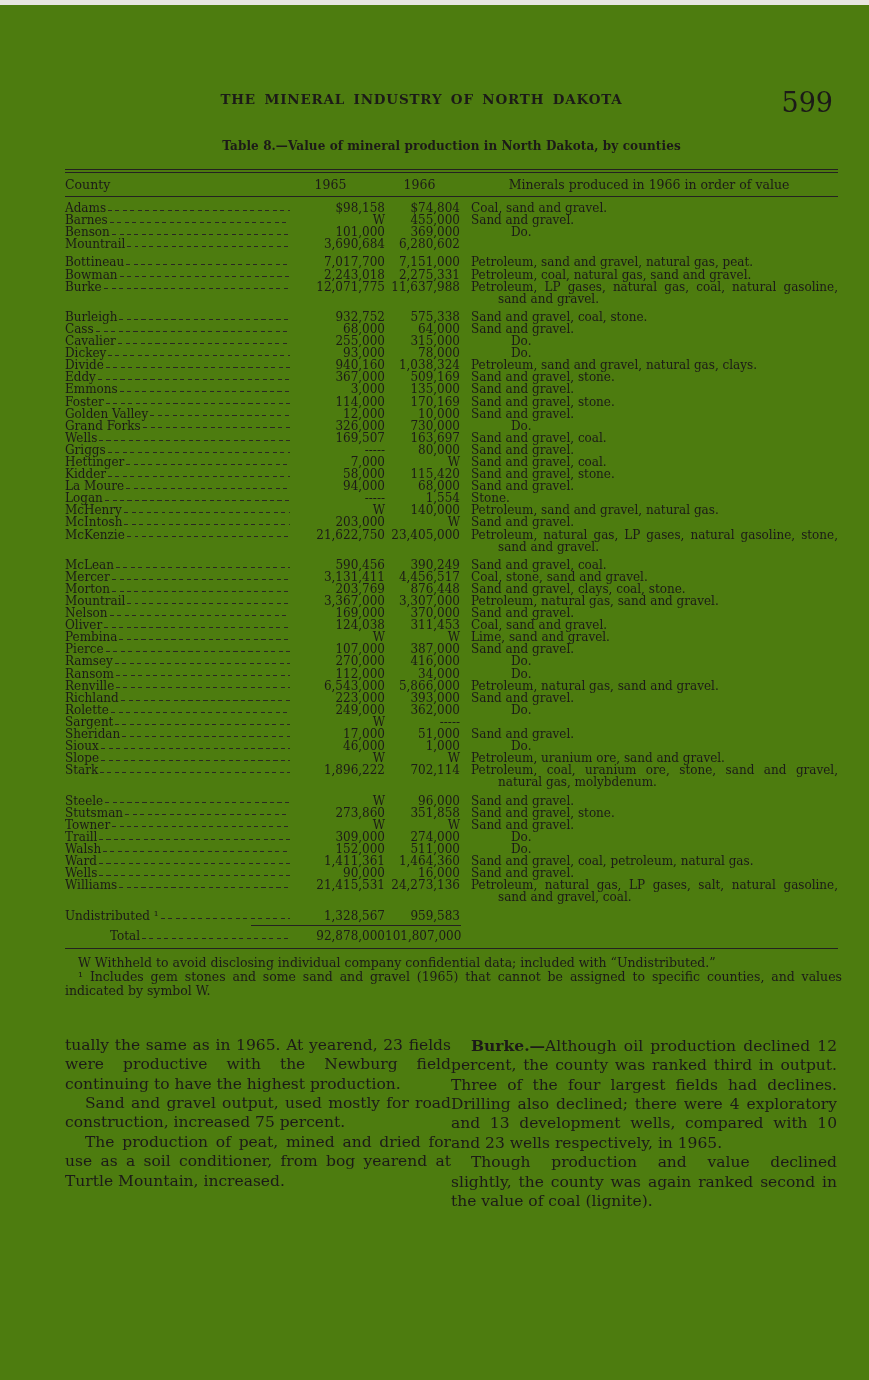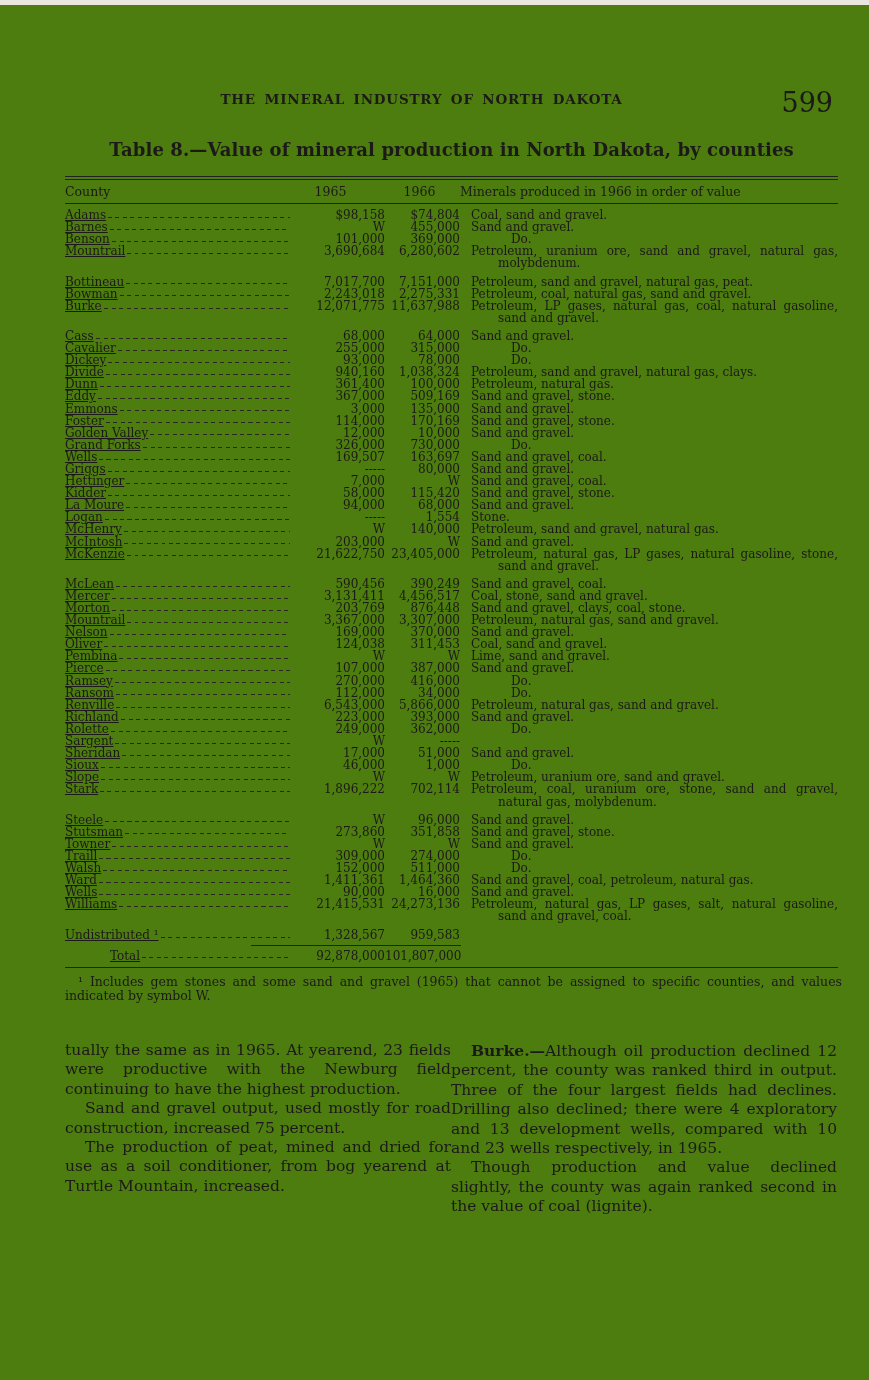--- a/index.html
+++ b/index.html
@@ -16,38 +16,38 @@
   }
   
   .running-header { position:relative; height:26px; width:773px; }
   .rh-title {
     position:absolute; left:0; right:60px; text-align:center;
     font-weight:bold; font-size:13.5px; letter-spacing:0.8px; word-spacing:3px;
   }
   .rh-page { position:absolute; right:5px; top:-4px; font-size:27px; }
   
   .table-title {
-    width:773px; text-align:center; font-size:18px; font-weight:bold;
+    width:773px; text-align:center; font-size:12px; font-weight:bold;
     margin-top:22px; letter-spacing:0.1px;
   }
   
   .mtable { width:773px; margin-top:16px; font-size:12px; line-height:12.1px; }
   .rule-double { border-top:4px double #242220; }
   .rule-heavy  { height:1.8px; background:#242220; }
   .thead { display:flex; padding:6px 0 5px 0; border-bottom:1.6px solid #242220; font-size:12.5px; }
   .th-county { width:225px; text-align:left; }
   .th-1965 { width:95px; text-align:center; padding-right:14px; }
   .th-1966 { width:75px; text-align:center; padding-right:6px; }
-  .th-min { flex:1; text-align:left; }
+  .th-min { flex:1; text-align:center; }
   .tbody { padding-top:5px; }
   .tgroup { margin-top:6px; }
   .tgroup:first-child { margin-top:0; }
   .trow { display:flex; }
   .cell-county { width:225px; display:flex; align-self:flex-start; height:12.1px; }
-  .cname { white-space:nowrap;text-decoration:underline; }
+  .cname { white-space:nowrap; }
   .leader {
     flex:1; margin-left:2px; min-width:8px;
     background-image:repeating-linear-gradient(90deg,#2a2723 0 4px,transparent 4px 7.5px);
     background-size:100% 1.3px; background-repeat:no-repeat;
     background-position:left bottom 3px;
   }
   .cell-num { width:95px; text-align:right; align-self:flex-start; white-space:nowrap; }
   .cell-num.n66 { width:75px; }
   .cell-min { flex:1; margin-left:11px; text-align:justify; padding-left:27px; text-indent:-27px; }
   .cell-min.do { text-align:left; padding-left:40px; text-indent:0; }
@@ -116,21 +116,20 @@
             <span class="cell-num n66">369,000</span>
             <span class="cell-min do">Do.</span>
           </div>
           <div class="trow">
             <span class="cell-county">
               <span class="cname">Mountrail</span>
               <span class="leader"></span>
             </span>
             <span class="cell-num">3,690,684</span>
             <span class="cell-num n66">6,280,602</span>
-            <span class="cell-min">Petroleum, uranium ore, sand and gravel, natural gas, molybdenum.</span>
           </div>
         </div>
         <div class="tgroup">
           <div class="trow">
             <span class="cell-county">
               <span class="cname">Bottineau</span>
               <span class="leader"></span>
             </span>
             <span class="cell-num">7,017,700</span>
             <span class="cell-num n66">7,151,000</span>
@@ -151,20 +150,29 @@
               <span class="leader"></span>
             </span>
             <span class="cell-num">12,071,775</span>
             <span class="cell-num n66">11,637,988</span>
             <span class="cell-min">Petroleum, LP gases, natural gas, coal, natural gasoline, sand and gravel.</span>
           </div>
         </div>
         <div class="tgroup">
           <div class="trow">
             <span class="cell-county">
+              <span class="cname">Burleigh</span>
+              <span class="leader"></span>
+            </span>
+            <span class="cell-num">932,752</span>
+            <span class="cell-num n66">575,338</span>
+            <span class="cell-min">Sand and gravel, coal, stone.</span>
+          </div>
+          <div class="trow">
+            <span class="cell-county">
               <span class="cname">Cass</span>
               <span class="leader"></span>
             </span>
             <span class="cell-num">68,000</span>
             <span class="cell-num n66">64,000</span>
             <span class="cell-min">Sand and gravel.</span>
           </div>
           <div class="trow">
             <span class="cell-county">
               <span class="cname">Cavalier</span>
@@ -184,29 +192,20 @@
             <span class="cell-min do">Do.</span>
           </div>
           <div class="trow">
             <span class="cell-county">
               <span class="cname">Divide</span>
               <span class="leader"></span>
             </span>
             <span class="cell-num">940,160</span>
             <span class="cell-num n66">1,038,324</span>
             <span class="cell-min">Petroleum, sand and gravel, natural gas, clays.</span>
-          </div>
-          <div class="trow">
-            <span class="cell-county">
-              <span class="cname">Dunn</span>
-              <span class="leader"></span>
-            </span>
-            <span class="cell-num">361,400</span>
-            <span class="cell-num n66">100,000</span>
-            <span class="cell-min">Petroleum, natural gas.</span>
           </div>
           <div class="trow">
             <span class="cell-county">
               <span class="cname">Eddy</span>
               <span class="leader"></span>
             </span>
             <span class="cell-num">367,000</span>
             <span class="cell-num n66">509,169</span>
             <span class="cell-min">Sand and gravel, stone.</span>
           </div>
@@ -586,20 +585,21 @@
         </span>
         <span class="cell-num">92,878,000</span>
         <span class="cell-num n66">101,807,000</span>
         <span class="cell-min"></span>
       </div>
     </div>
     <div class="rule-heavy table-bottom-rule"></div>
   </div>
 
   <div class="footnotes">
+    <p class="footnote">W Withheld to avoid disclosing individual company confidential data; included with “Undistributed.”</p>
     <p class="footnote">¹ Includes gem stones and some sand and gravel (1965) that cannot be assigned to specific counties, and values indicated by symbol W.</p>
   </div>
 
   <div class="body-cols">
     <div class="bcol">
       <p>tually the same as in 1965. At yearend, 23 fields were productive with the Newburg field continuing to have the highest production.</p>
       <p class="indent">Sand and gravel output, used mostly for road construction, increased 75 percent.</p>
       <p class="indent">The production of peat, mined and dried for use as a soil conditioner, from bog yearend at Turtle Mountain, increased.</p>
     </div>
     <div class="bcol">

